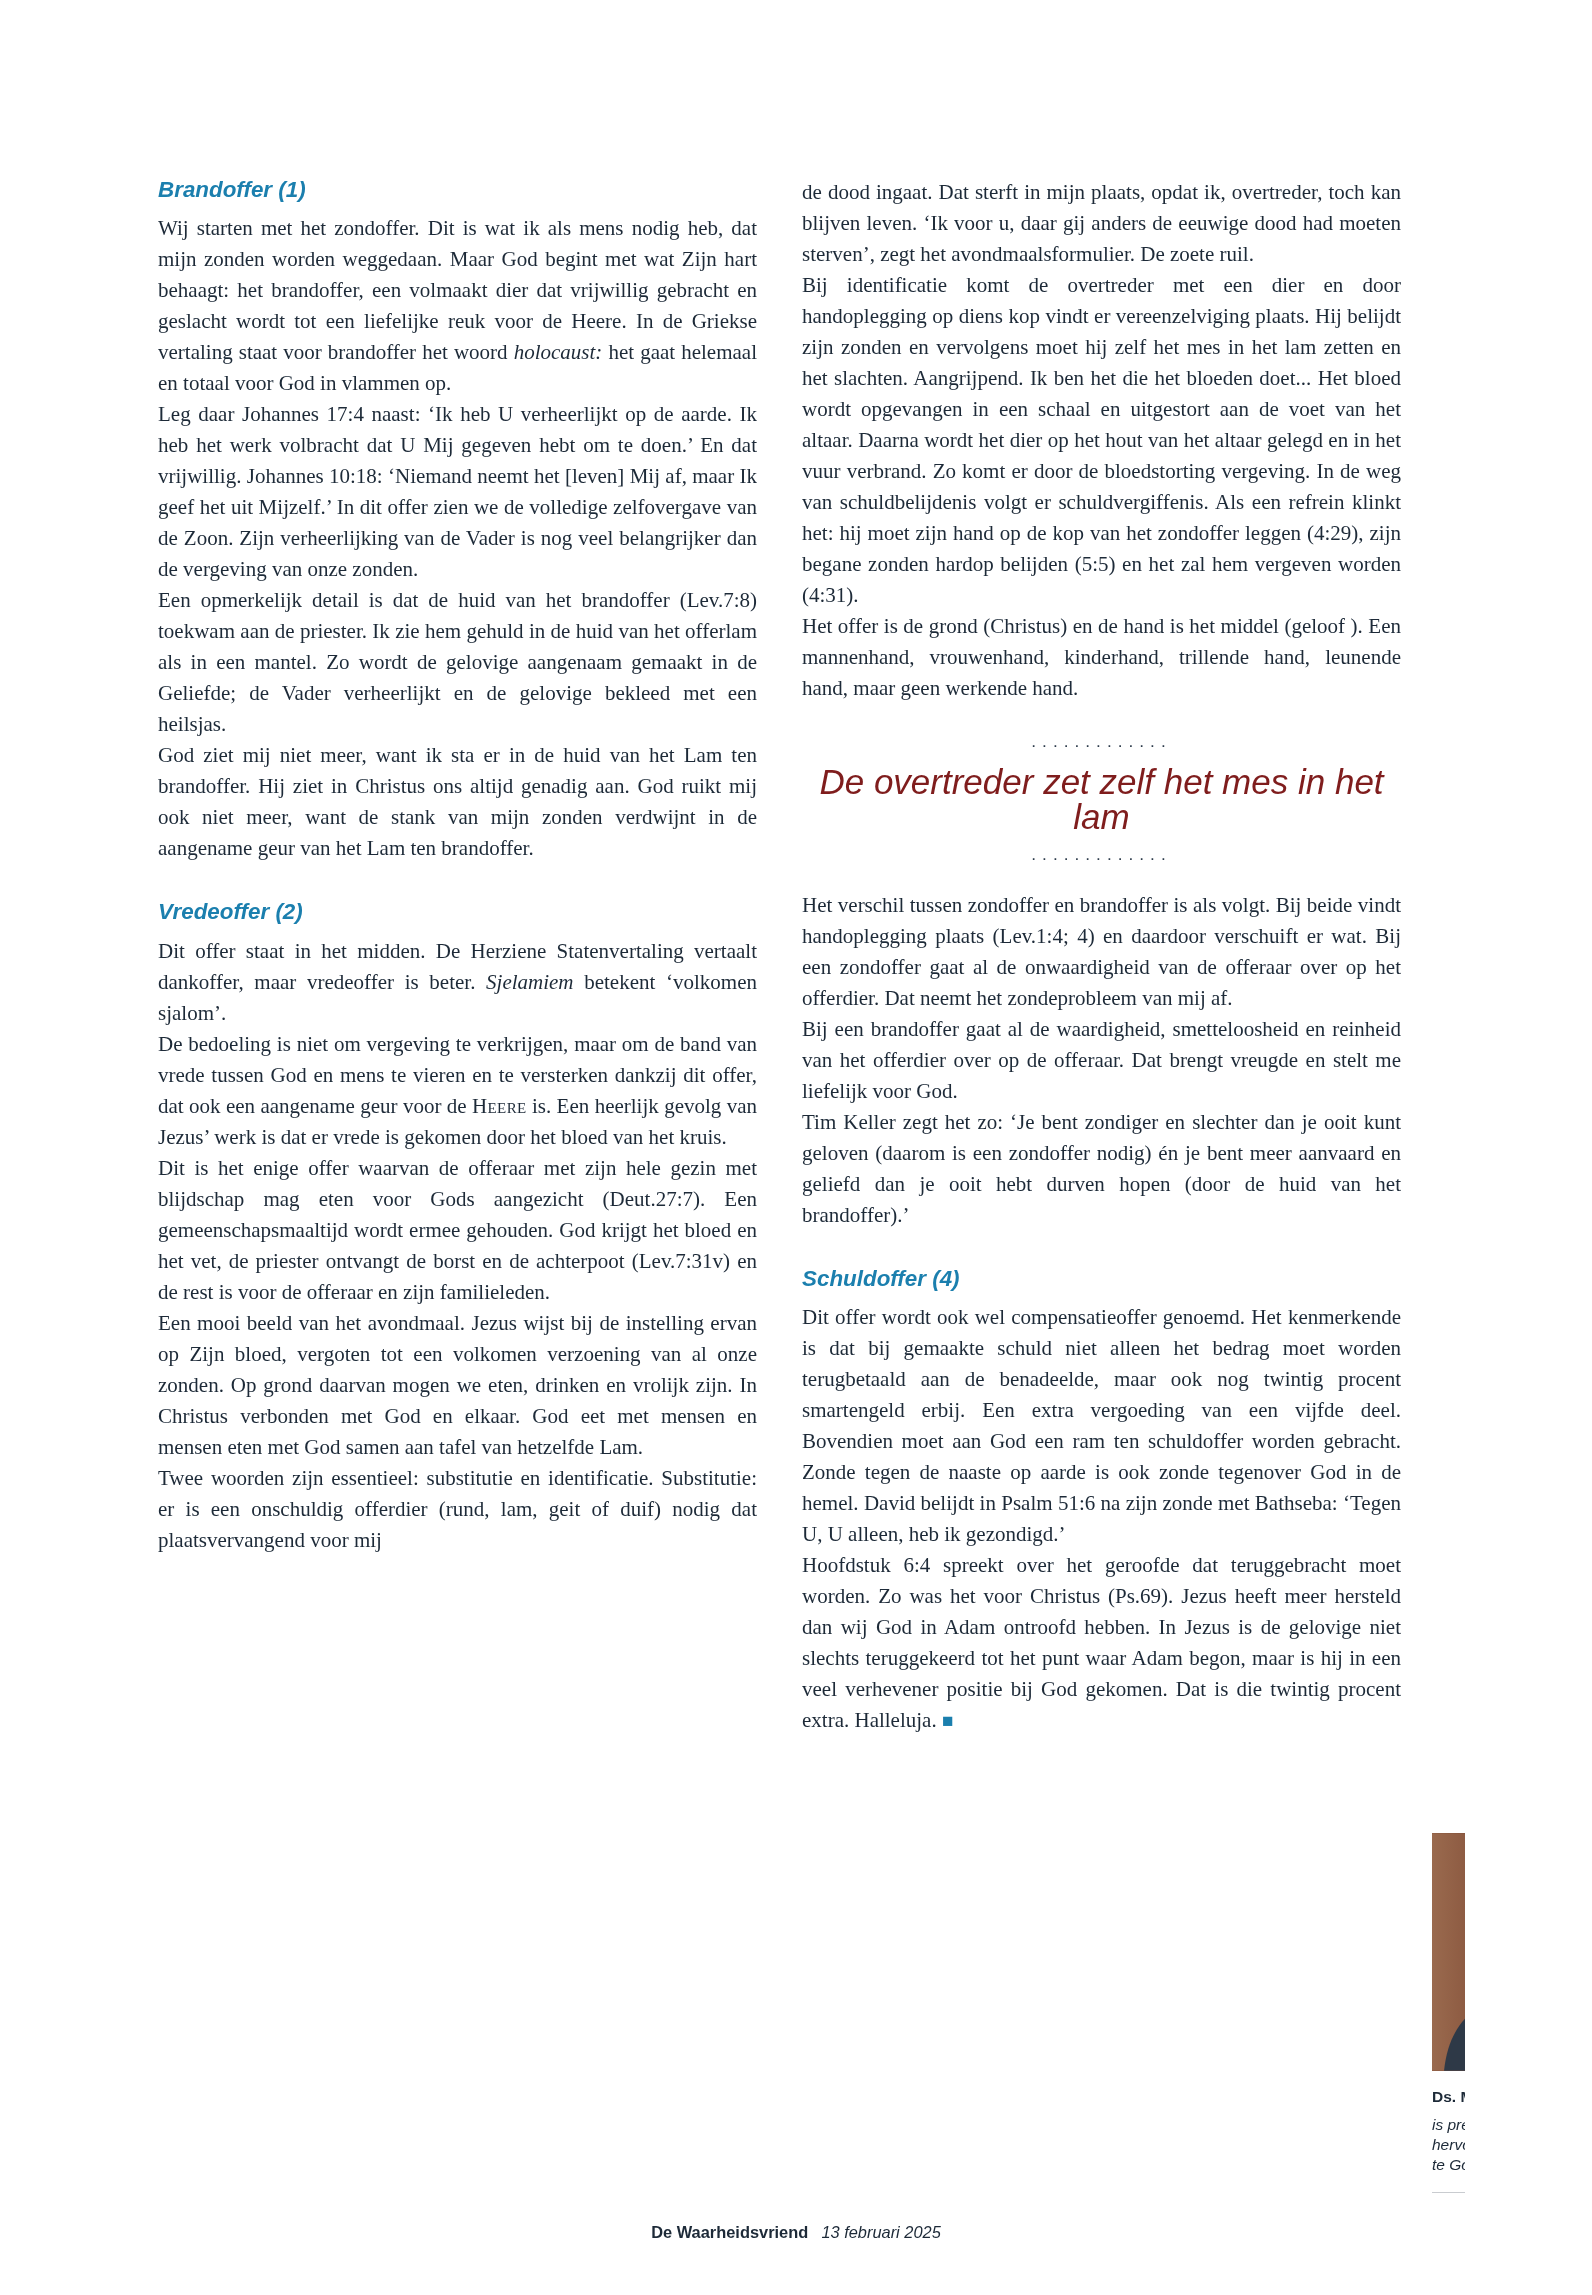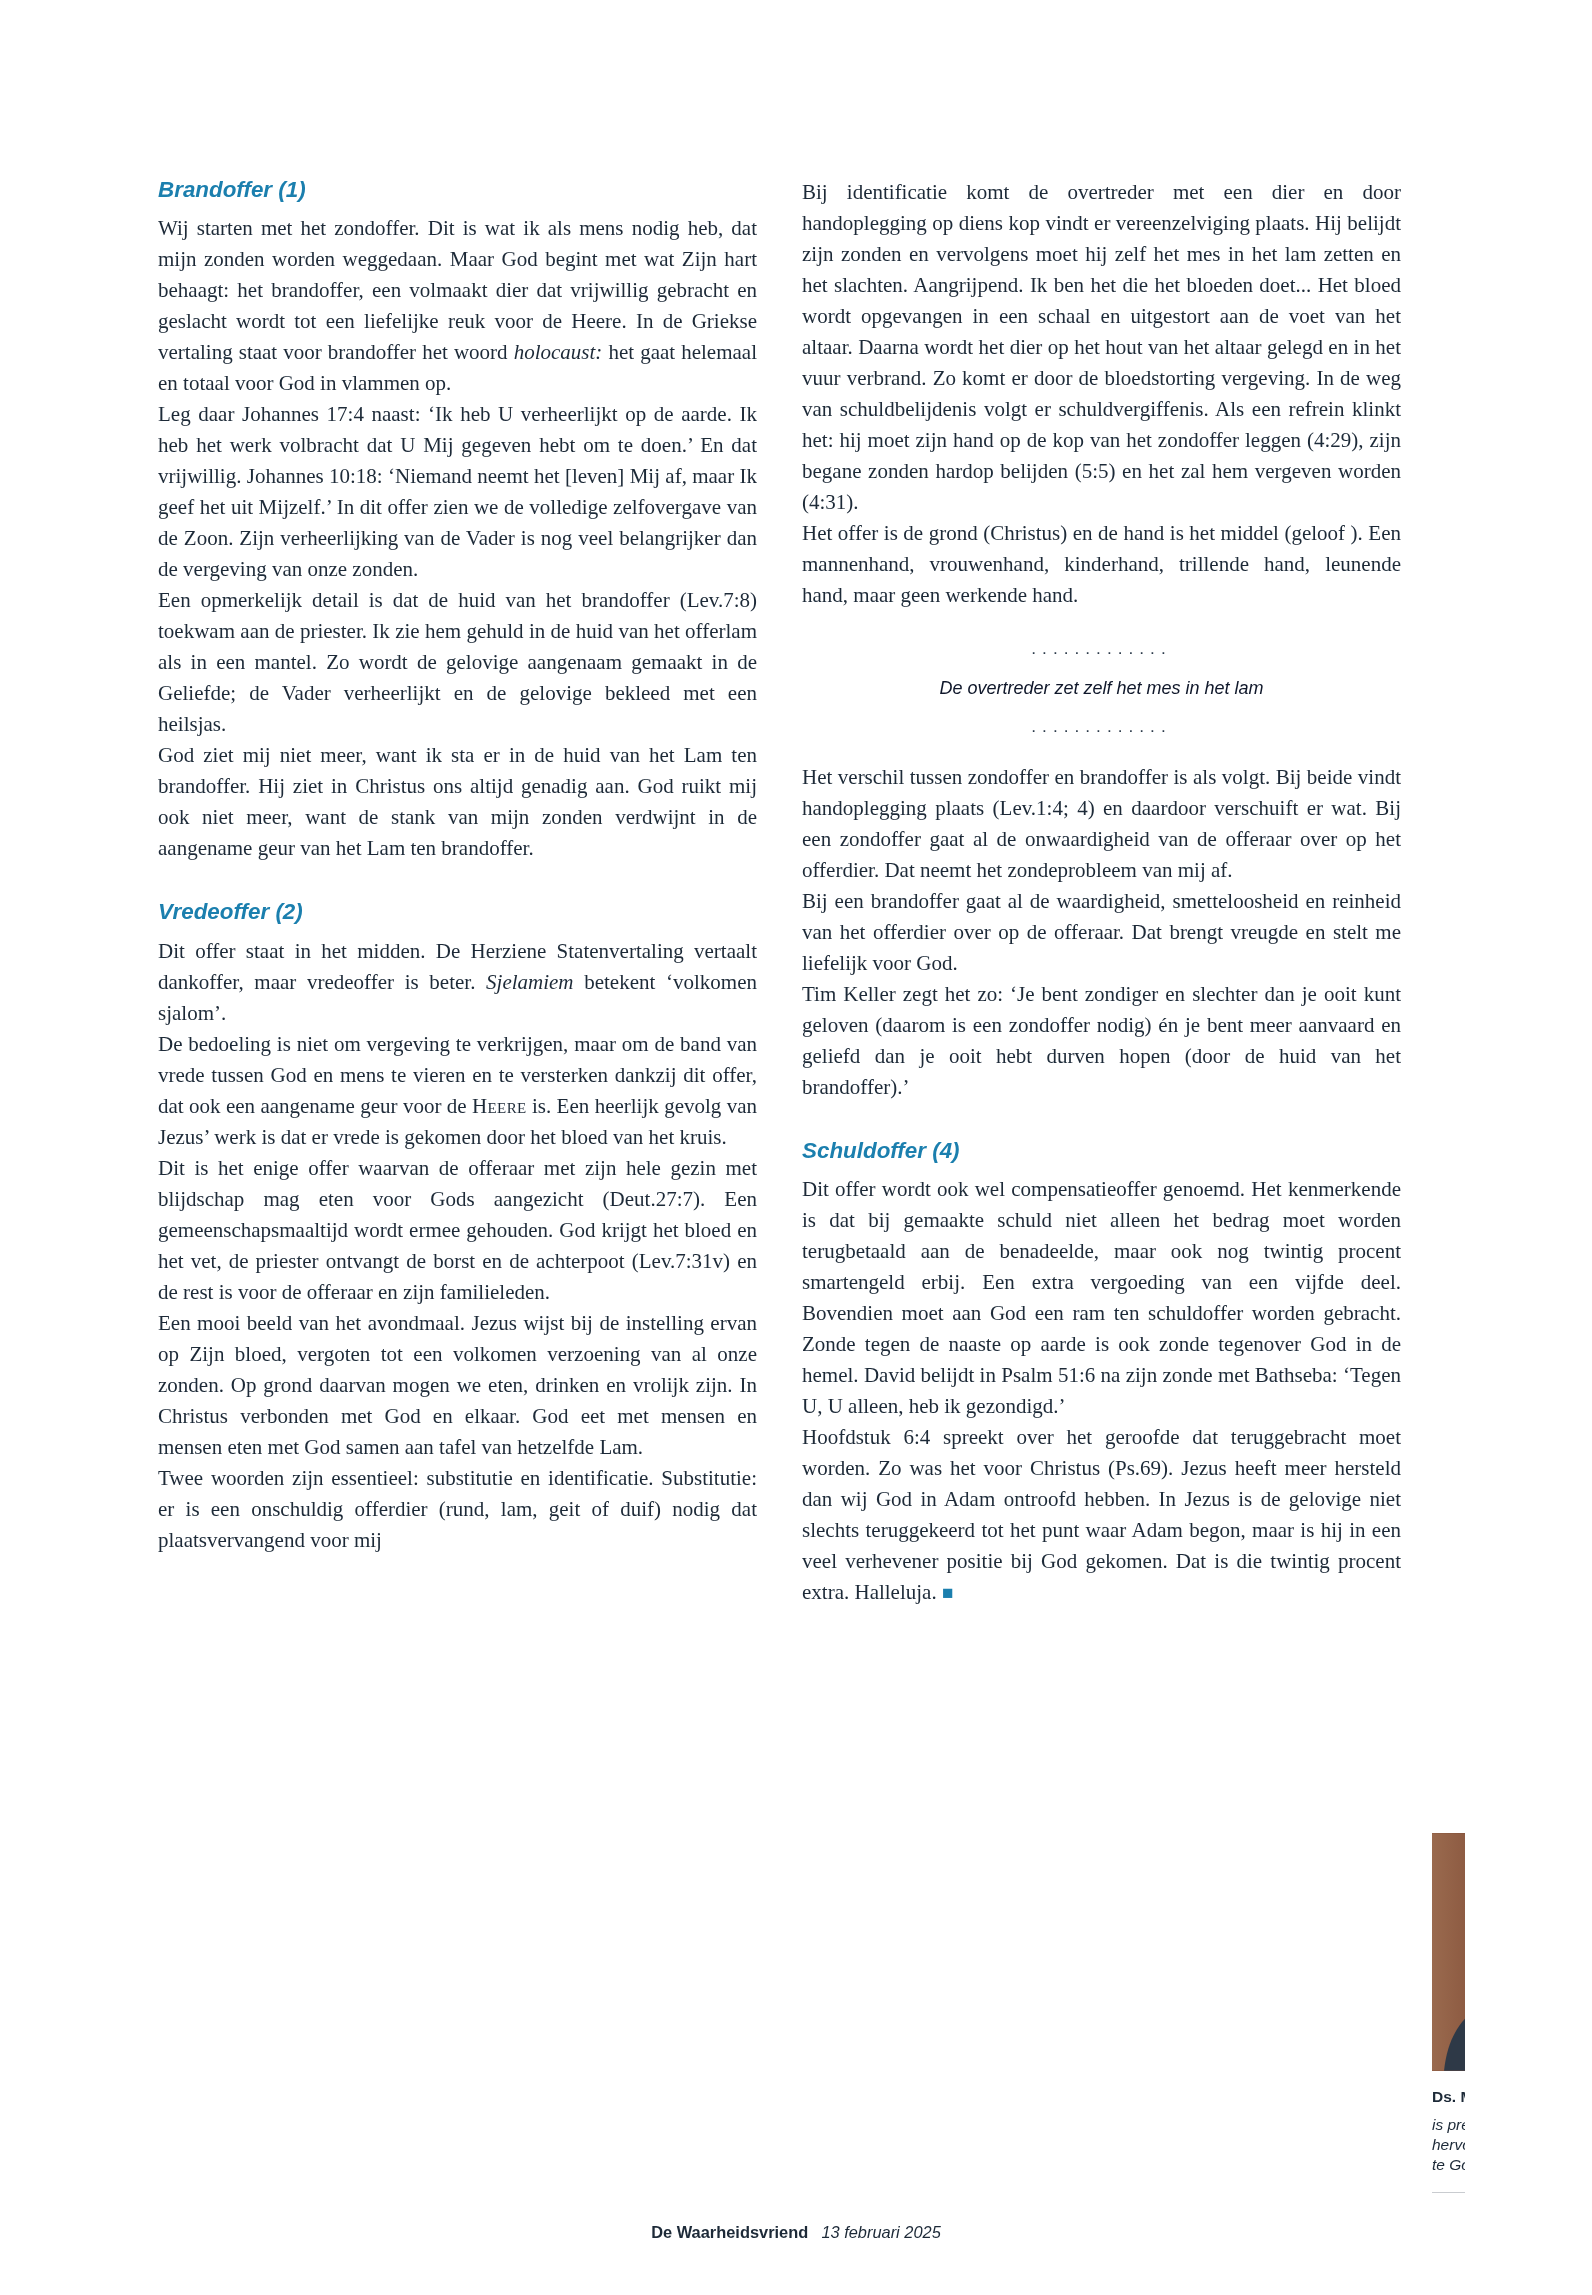--- a/index.html
+++ b/index.html
@@ -43,23 +43,23 @@
   .pq-dots{
     font-family:"Liberation Sans", sans-serif;
     font-size:17.3px;
     letter-spacing:6px;
     color:#2c3a4a;
     line-height:17.3px;
   }
   .pq-text{
     font-family:"Liberation Sans", sans-serif;
     font-style:italic;
-    font-size:18px;
+    font-size:35px;
     line-height:35px;
-    color:#0f172a;
+    color:#7f1d1d;
     margin:14px 0 12px 0;
   }
   .endmark{
     color:#1b7fae;
     font-size:19px;
     line-height:31px;
   }
 
   .photo-block{
     position:absolute;
@@ -124,20 +124,21 @@
         <p class="body-p">Een mooi beeld van het avondmaal. Jezus wijst bij de instelling ervan op Zijn bloed, vergoten tot een volkomen verzoening van al onze zonden. Op grond daarvan mogen we eten, drinken en vrolijk zijn. In Christus verbonden met God en elkaar. God eet met mensen en mensen eten met God samen aan tafel van hetzelfde Lam.</p>
       </section>
 
       <section>
         <p class="body-p">Twee woorden zijn essentieel: substitutie en identificatie. Substitutie: er is een onschuldig offerdier (rund, lam, geit of duif) nodig dat plaatsvervangend voor mij</p>
       </section>
     </div>
 
     <div class="col">
       <section>
+        <p class="body-p">de dood ingaat. Dat sterft in mijn plaats, opdat ik, overtreder, toch kan blijven leven. ‘Ik voor u, daar gij anders de eeuwige dood had moeten sterven’, zegt het avondmaalsformulier. De zoete ruil.</p>
         <p class="body-p">Bij identificatie komt de overtreder met een dier en door handoplegging op diens kop vindt er vereenzelviging plaats. Hij belijdt zijn zonden en vervolgens moet hij zelf het mes in het lam zetten en het slachten. Aangrijpend. Ik ben het die het bloeden doet... Het bloed wordt opgevangen in een schaal en uitgestort aan de voet van het altaar. Daarna wordt het dier op het hout van het altaar gelegd en in het vuur verbrand. Zo komt er door de bloedstorting vergeving. In de weg van schuldbelijdenis volgt er schuldvergiffenis. Als een refrein klinkt het: hij moet zijn hand op de kop van het zondoffer leggen (4:29), zijn begane zonden hardop belijden (5:5) en het zal hem vergeven worden (4:31).</p>
         <p class="body-p">Het offer is de grond (Christus) en de hand is het middel (geloof ). Een mannenhand, vrouwenhand, kinderhand, trillende hand, leunende hand, maar geen werkende hand.</p>
       </section>
 
       <div class="pullquote">
         <div class="pq-dots">.............</div>
         <div class="pq-text">De overtreder zet zelf het mes in het lam</div>
         <div class="pq-dots">.............</div>
       </div>
 

